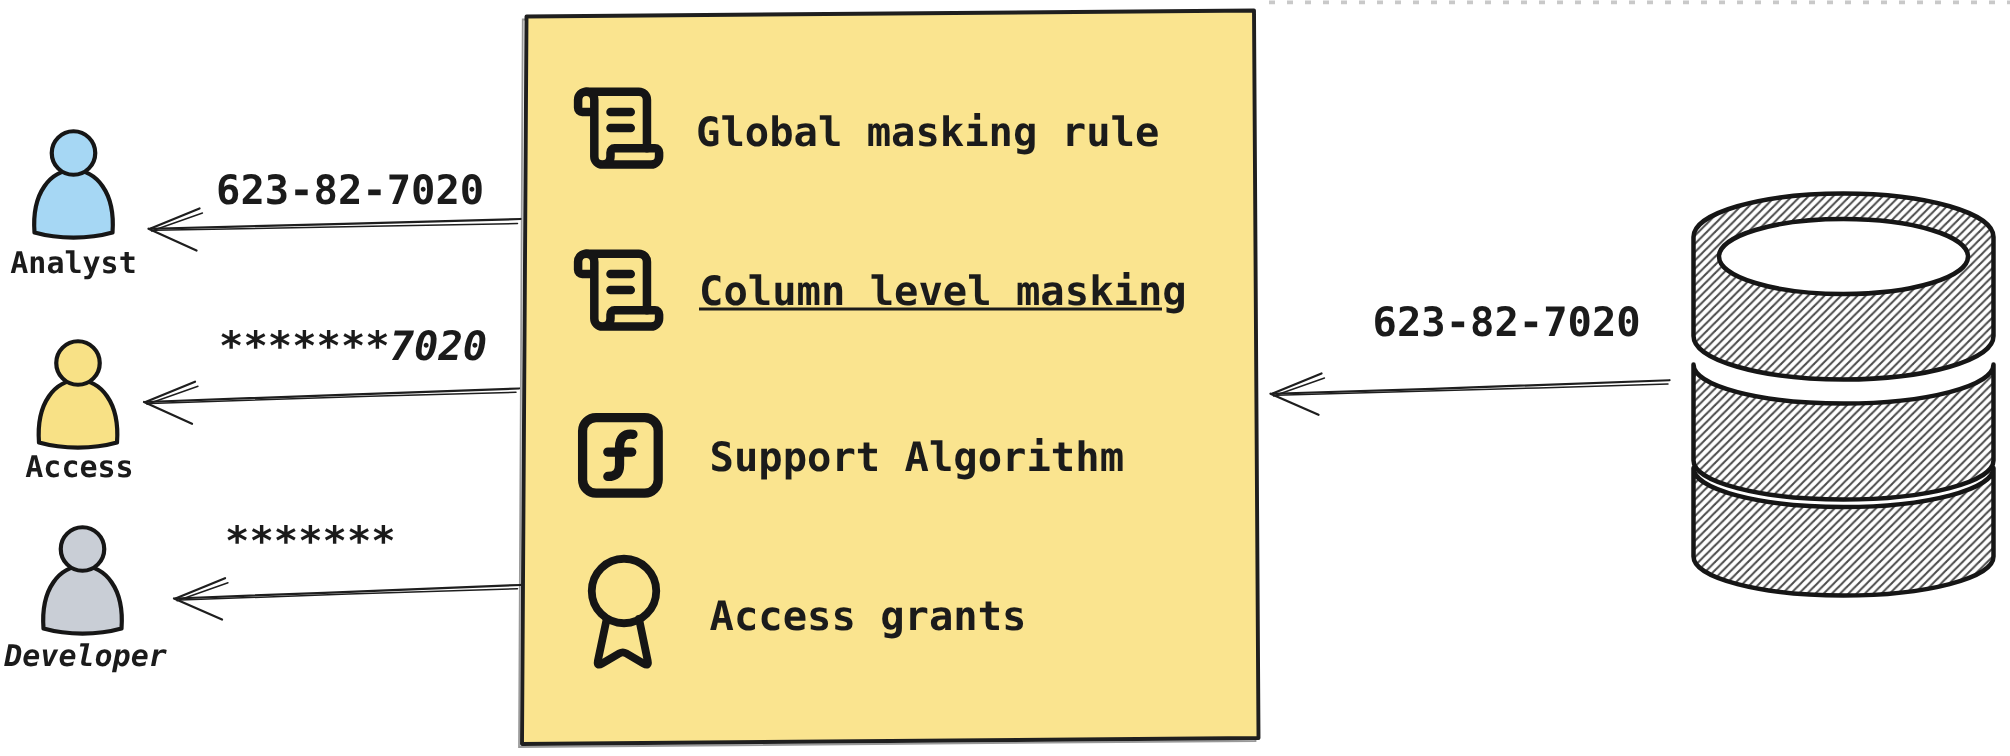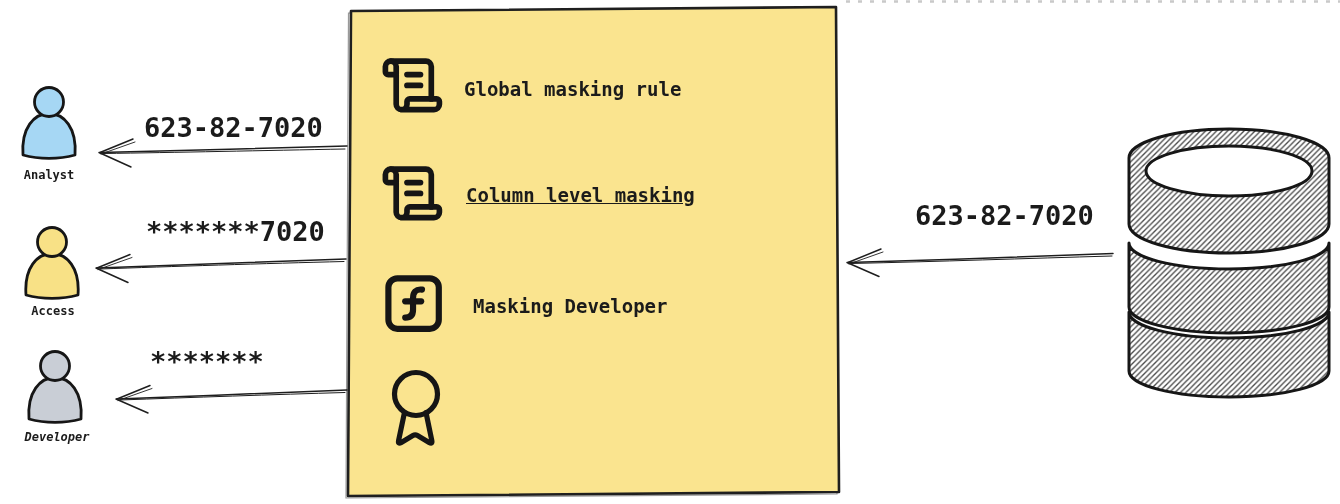--- a/index.html
+++ b/index.html
@@ -14,22 +14,22 @@
   }
   .gfx { position: absolute; inset: 0; }
   .label {
     position: absolute;
     font-weight: 600;
     white-space: nowrap;
     color: #1b1b1b;
     -webkit-font-smoothing: antialiased;
   }
   .value { font-size: 27px; line-height: 30px; letter-spacing: 0; text-align: center; }
-  .item-label { font-size: 19px; line-height: 32px; }
-  .actor-name { font-size: 12px; line-height: 18px; transform: translateX(-50%); }
+  .item-label { font-size: 27px; line-height: 32px; }
+  .actor-name { font-size: 20px; line-height: 18px; transform: translateX(-50%); }
 </style>
 </head>
 <body>
 
 <div class="canvas">
 
   <svg class="gfx" width="1340" height="504" viewBox="0 0 1340 504">
     <defs>
       <pattern id="hatch" patternUnits="userSpaceOnUse" width="5.5" height="5.5">
         <path d="M0 5.5 L5.5 0" stroke="#4a4a4a" stroke-width="1.35"></path>
@@ -117,25 +117,26 @@
 
     <g stroke="#161616" stroke-width="3" stroke-linejoin="round" stroke-linecap="round">
       <path d="M1129 158 A100 29 0 0 1 1329 158 L1329 224 A100 29 0 0 1 1129 224 Z" fill="url(#hatch)"></path>
       <ellipse cx="1229" cy="171" rx="83" ry="25" fill="#ffffff"></ellipse>
       <path d="M1129 243 A100 26 0 0 0 1329 243 L1329 307 A100 26 0 0 1 1129 307 Z" fill="url(#hatch)"></path>
       <path d="M1129 312 A100 26 0 0 0 1329 312 L1329 371 A100 26 0 0 1 1129 371 Z" fill="url(#hatch)"></path>
     </g>
   </svg>
 
   <div class="label value" style="left:144px; top:113px;">623-82-7020</div>
-  <div class="label value" style="left:146px; top:217px;">*******7020</div>
+  <div class="label value" style="left:146px; top:217px;font-style:italic;">*******7020</div>
   <div class="label value" style="left:150px; top:347px;">*******</div>
   <div class="label value" style="left:915px; top:201px;">623-82-7020</div>
 
   <div class="label actor-name" style="left:49px; top:166px;">Analyst</div>
   <div class="label actor-name" style="left:53px; top:302px;">Access</div>
   <div class="label actor-name" style="left:57px; top:428px;font-style:italic;">Developer</div>
 
   <div class="label item-label" style="left:464px; top:73px;">Global masking rule</div>
   <div class="label item-label" style="left:466px; top:179px;text-decoration:underline;">Column level masking</div>
-  <div class="label item-label" style="left:473px; top:290px;">Masking Developer</div>
+  <div class="label item-label" style="left:473px; top:290px;">Support Algorithm</div>
+  <div class="label item-label" style="left:473px; top:396px;">Access grants</div>
 
 </div>
 
 </body></html>

